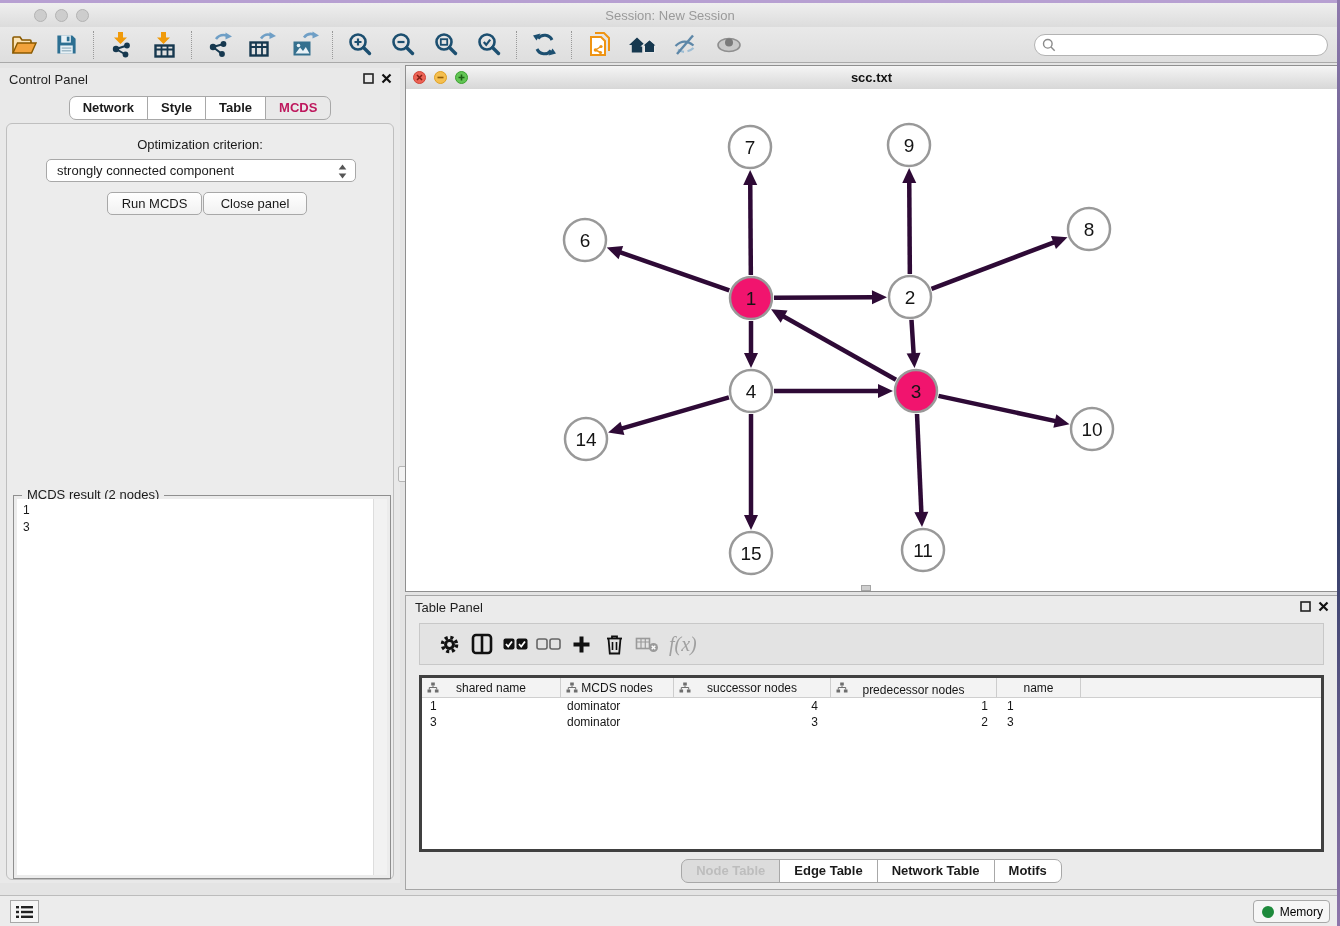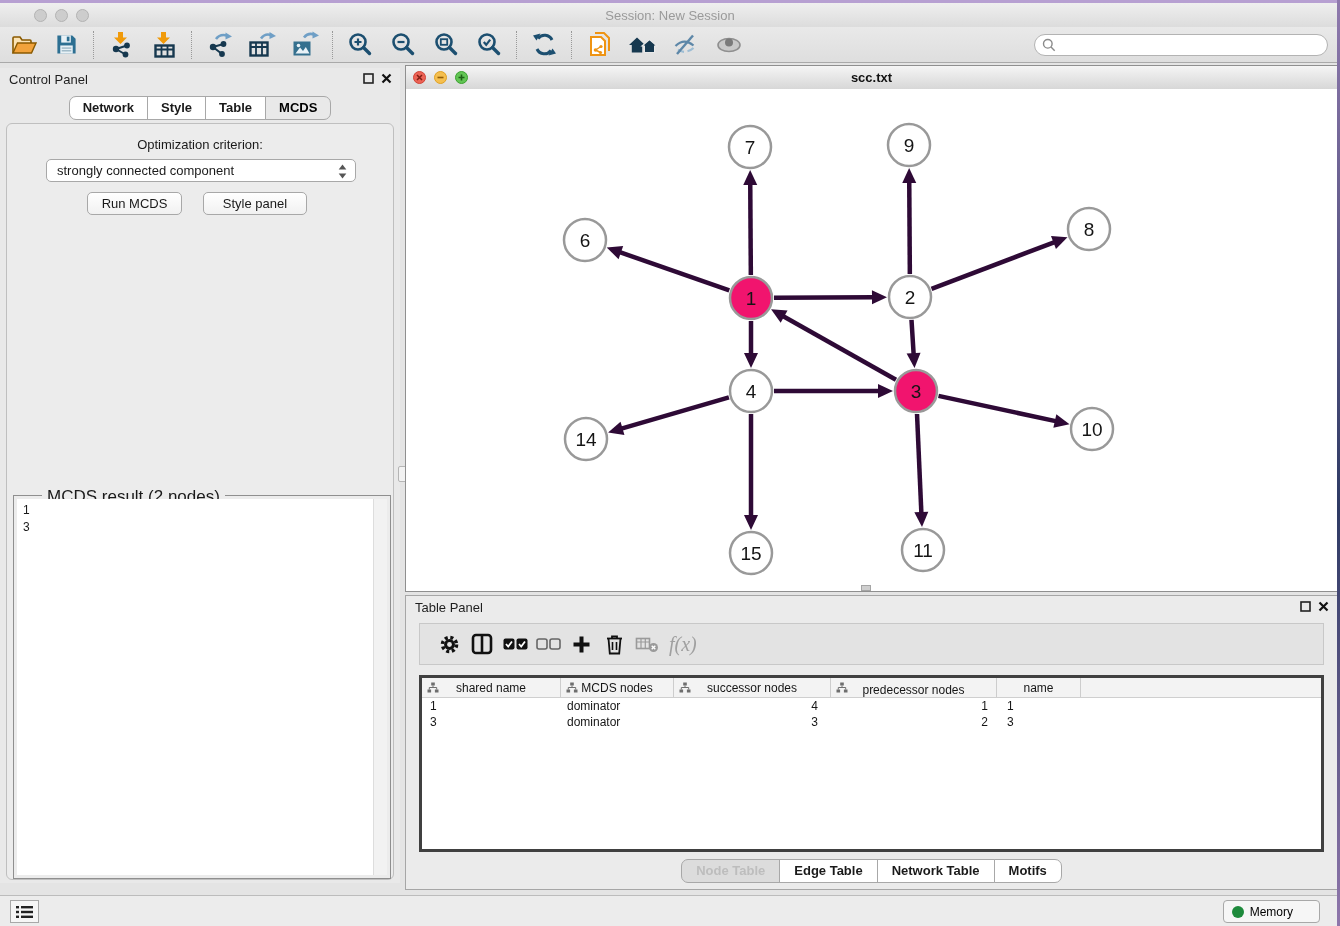--- a/index.html
+++ b/index.html
@@ -38,41 +38,41 @@
   .panel-head{position:relative;height:24px;}
   .panel-title{position:absolute;left:9px;top:4px;font-size:13px;color:#1f1f1f;}
   .win-icons{position:absolute;right:8px;top:5px;display:flex;gap:7px;align-items:center;}
   #cp-tabs{position:absolute;left:0;top:28px;width:400px;text-align:center;}
   .tab{
     display:inline-block;padding:3px 13px 4px;background:#fff;border:1px solid #a8a8a8;margin-left:-1px;
     font-size:13px;font-weight:700;color:#1a1a1a;vertical-align:top;
   }
   .tab:first-child{border-top-left-radius:7px;border-bottom-left-radius:7px;margin-left:0;}
   .tab:last-child{border-top-right-radius:7px;border-bottom-right-radius:7px;}
-  .tab.active{background:#e9e9e9;color:#000000;}
+  .tab.active{background:#e9e9e9;color:#be185d;}
   #cp-body{
     position:absolute;left:6px;top:55px;width:388px;height:757px;box-sizing:border-box;
     background:#ececec;border:1px solid #bfbfbf;border-radius:6px;
   }
   #opt-label{position:absolute;left:0;top:13px;width:100%;text-align:center;font-size:13px;}
   #criterion-select{
     position:absolute;left:39px;top:35px;width:310px;height:23px;box-sizing:border-box;
     background:#fff;border:1px solid #a8a8a8;border-radius:5px;font-size:13px;
     display:flex;align-items:center;padding-left:10px;
   }
   #criterion-stepper{position:absolute;right:8px;top:4px;}
   .cp-btn{
     position:absolute;top:68px;height:23px;box-sizing:border-box;
     background:linear-gradient(#ffffff,#f1f1f1);border:1px solid #a8a8a8;border-radius:5px;
     font-size:13px;font-family:"Liberation Sans",sans-serif;color:#1a1a1a;padding:0;
   }
-  #run-btn{left:80px;width:95px;}
+  #run-btn{left:100px;width:95px;}
   #closepanel-btn{left:196px;width:104px;}
   #mcds-result{position:absolute;left:6px;top:371px;width:376px;height:382px;border:1px solid #8f8f8f;}
-  #mcds-legend{position:absolute;top:-9px;left:8px;background:#ececec;padding:0 5px;font-size:17px;margin-left:20px;}
+  #mcds-legend{position:absolute;top:-9px;left:8px;background:#ececec;padding:0 5px;font-size:13px;}
   #mcds-inner{position:absolute;left:3px;right:3px;top:3px;bottom:3px;background:#fff;}
   #mcds-lines{margin:0;padding:3px 6px;font-family:"Liberation Sans",sans-serif;font-size:12px;line-height:17px;}
   #mcds-scroll{position:absolute;right:0;top:0;bottom:0;width:13px;background:#f2f2f2;border-left:1px solid #ddd;}
   
   #v-splitter{position:absolute;left:398px;top:466px;width:9px;height:16px;background:#f2f2f2;border:1px solid #b5b5b5;border-radius:2px;box-sizing:border-box;}
   
   #network-window{
     position:absolute;left:405px;top:65px;width:933px;height:527px;box-sizing:border-box;
     border:1px solid #8f8f8f;background:#fff;
   }
@@ -116,23 +116,23 @@
   #tbl-tabs .tab.active{background:#dcdcdc;color:#bdbdbd;}
   
   #status-bar{
     position:absolute;left:0;top:895px;width:1340px;height:31px;background:#ececec;border-top:1px solid #bcbcbc;box-sizing:border-box;
   }
   #list-btn{
     position:absolute;left:10px;top:4px;width:29px;height:23px;box-sizing:border-box;
     background:#f6f6f6;border:1px solid #a8a8a8;display:flex;align-items:center;justify-content:center;padding:0;
   }
   #memory-btn{
-    position:absolute;right:20px;top:4px;height:23px;box-sizing:border-box;
+    position:absolute;right:10px;top:4px;height:23px;box-sizing:border-box;
     background:#f6f6f6;border:1px solid #a8a8a8;border-radius:4px;
-    display:flex;align-items:center;gap:6px;padding:0 26px 0 8px;font-size:12px;font-family:"Liberation Sans",sans-serif;
+    display:flex;align-items:center;gap:6px;padding:0 6px 0 8px;font-size:12px;font-family:"Liberation Sans",sans-serif;
   }
   #memory-dot{width:12px;height:12px;border-radius:50%;background:#1e8a3c;display:inline-block;}
 </style>
 </head>
 <body>
 
 <div id="frame-top"></div>
 <div id="frame-right"></div>
 
 <div id="titlebar">
@@ -299,21 +299,21 @@
   <div id="cp-body">
     <div id="opt-label">Optimization criterion:</div>
     <div id="criterion-select">
       <span>strongly connected component</span>
       <svg id="criterion-stepper" width="9" height="15" viewBox="0 0 9 15">
         <path d="M4.5 0.5 L8.3 5.5 H0.7 Z" fill="#555"></path>
         <path d="M4.5 14.5 L8.3 9.5 H0.7 Z" fill="#555"></path>
       </svg>
     </div>
     <button class="cp-btn" id="run-btn">Run MCDS</button>
-    <button class="cp-btn" id="closepanel-btn">Style panel</button>
+    <button class="cp-btn" id="closepanel-btn">Close panel</button>
     <div id="mcds-result">
       <span id="mcds-legend">MCDS result (2 nodes)</span>
       <div id="mcds-inner">
         <pre id="mcds-lines">1
 3</pre>
         <div id="mcds-scroll"></div>
       </div>
     </div>
   </div>
 </div>

